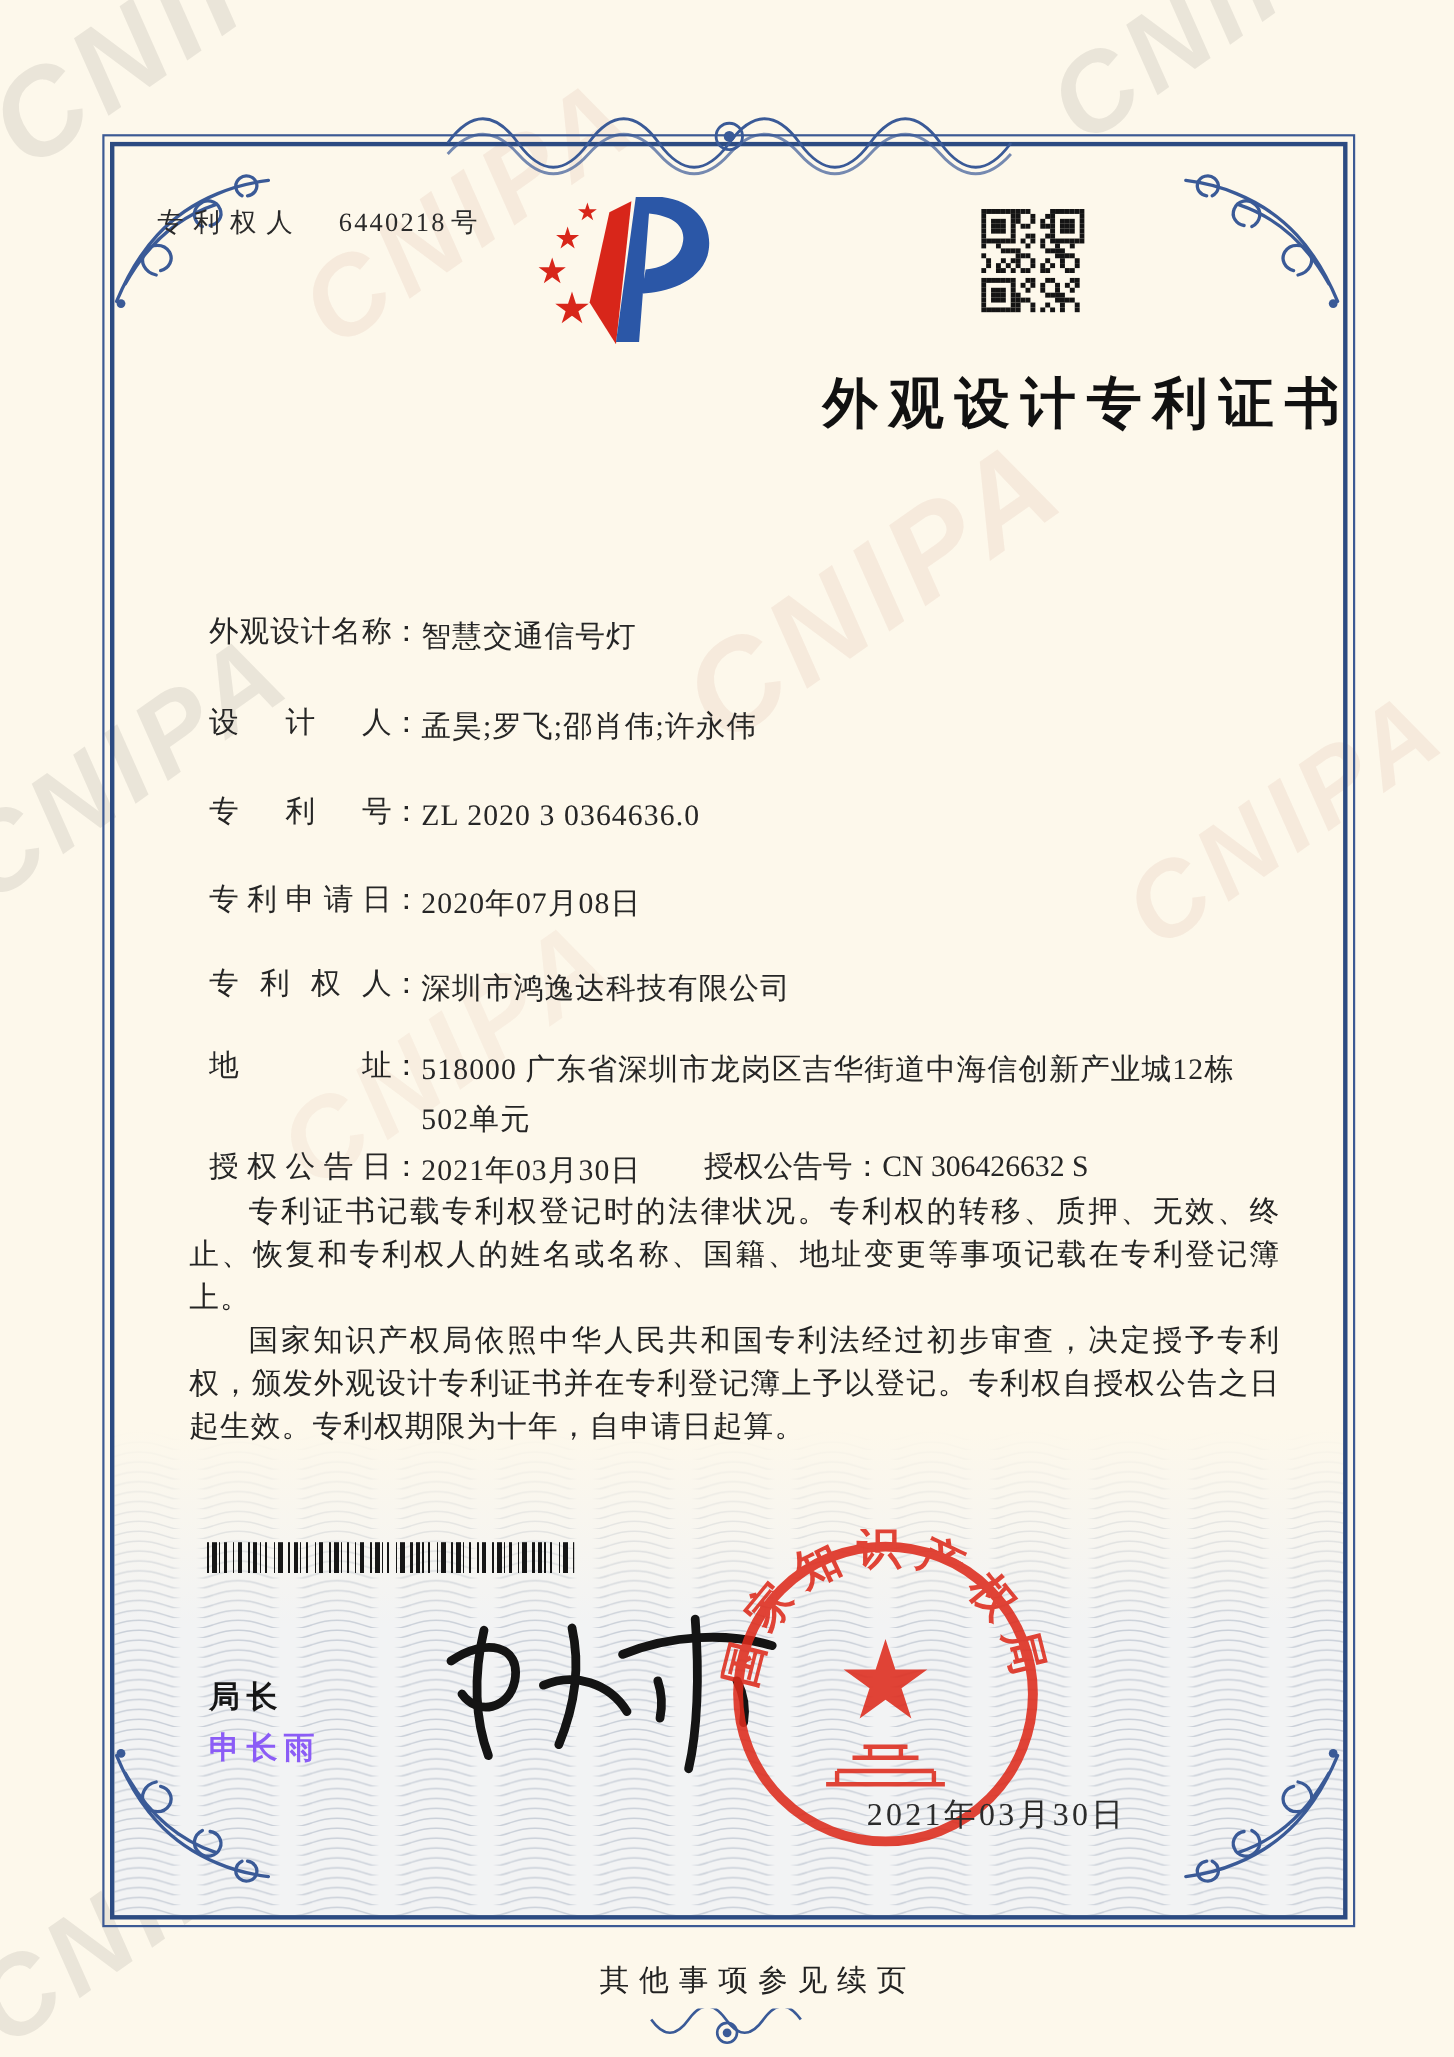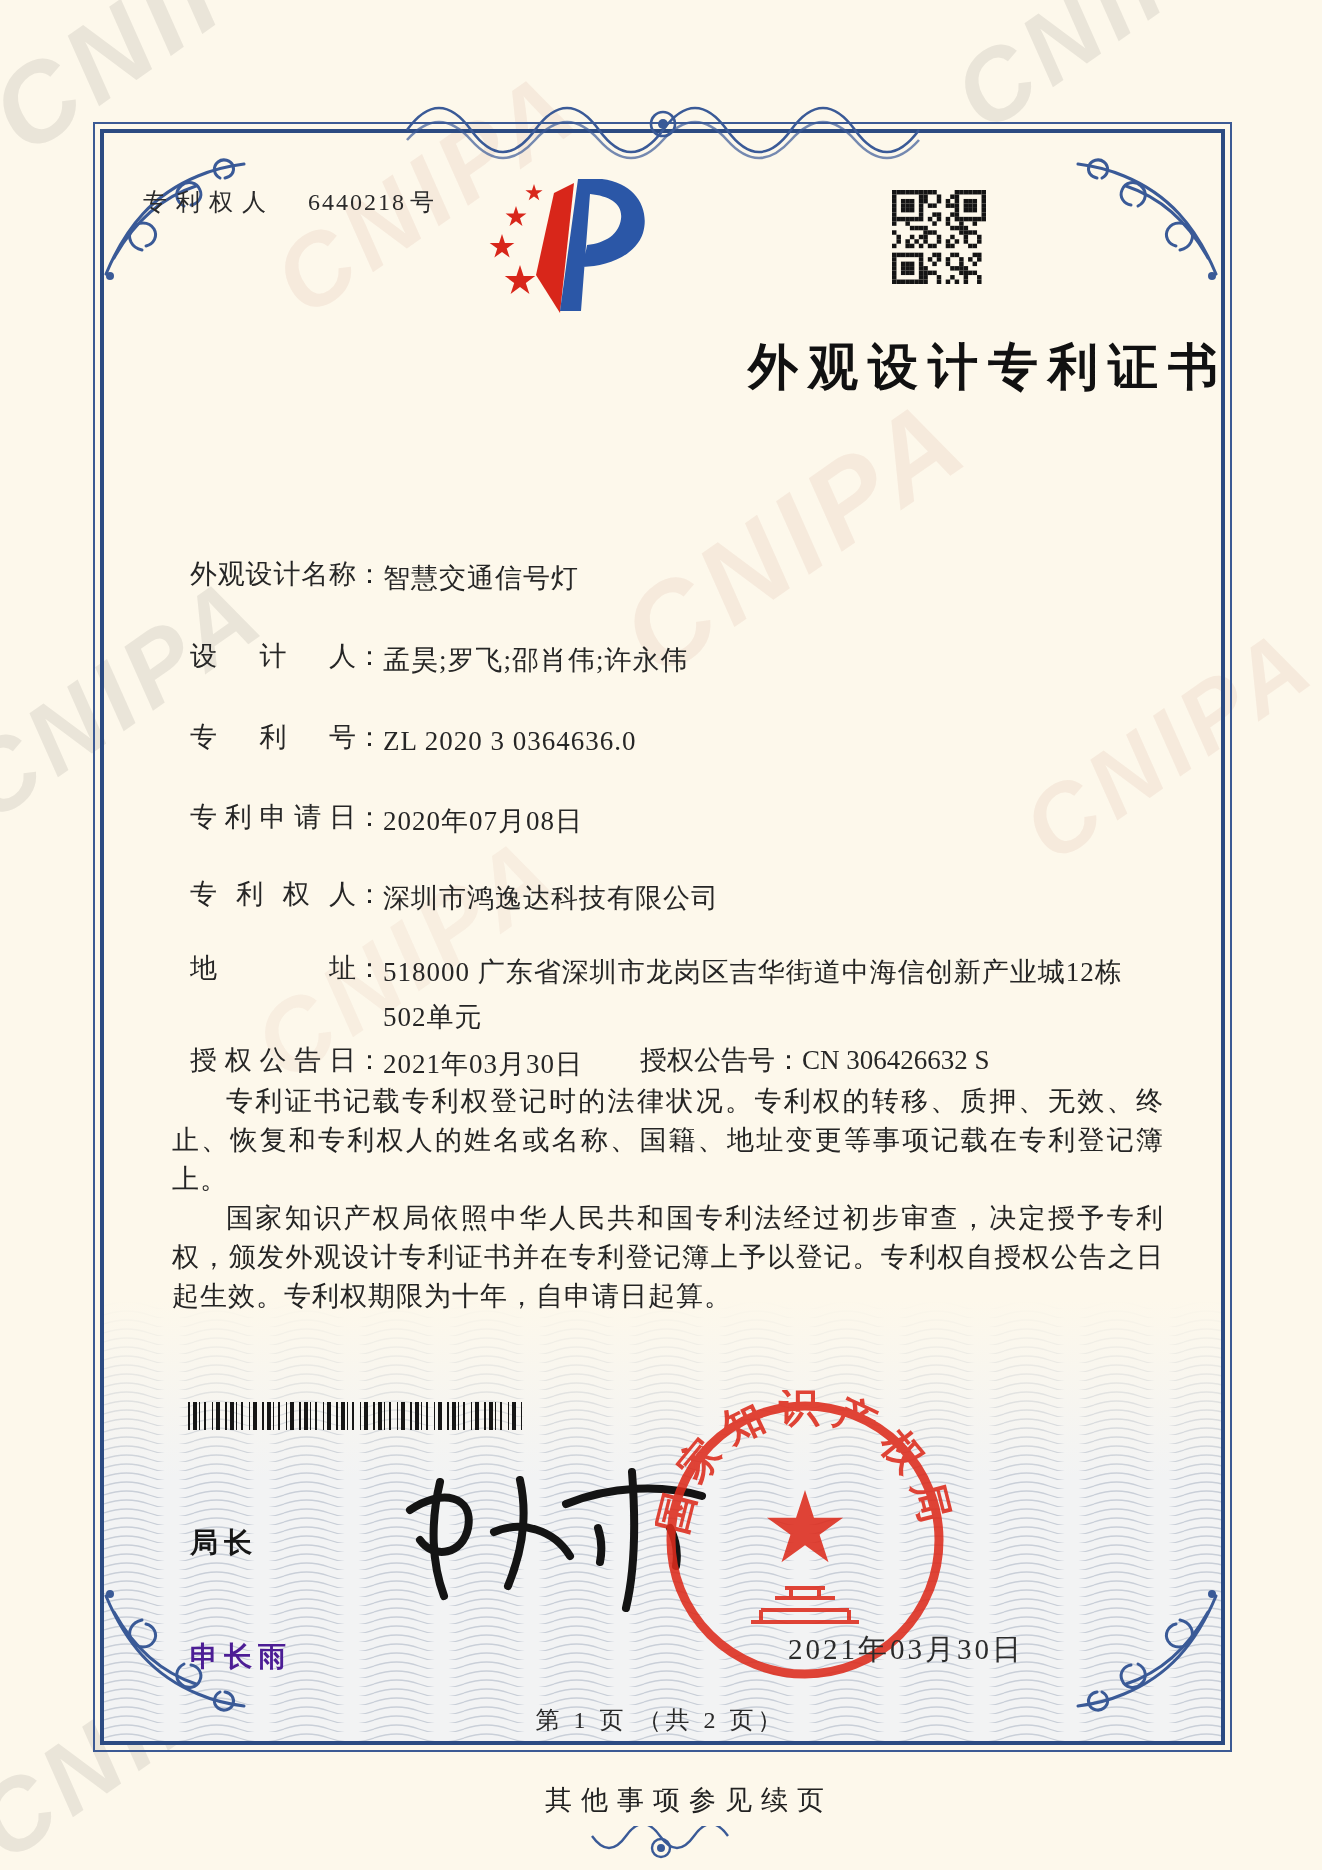--- a/index.html
+++ b/index.html
@@ -46,22 +46,22 @@
   .barcode{position:absolute;left:188px;top:1402px;width:334px;height:28px;background-color:transparent;
     background-image:repeating-linear-gradient(90deg,
       #161616 0 2px,transparent 2px 5px,
       #161616 5px 9px,transparent 9px 11px,
       #161616 11px 12px,transparent 12px 16px,
       #161616 16px 18px,transparent 18px 24px,
       #161616 24px 25px,transparent 25px 28px,
       #161616 28px 32px,transparent 32px 37px);}
   .signer-title{position:absolute;left:190px;top:1524px;font-family:"Liberation Sans",sans-serif;
                 font-size:28px;font-weight:600;letter-spacing:6px;color:#161616;}
-  .signer-name{position:absolute;left:190px;top:1638px;font-family:"Liberation Sans",sans-serif;
-               font-size:28px;font-weight:600;letter-spacing:6px;color:#4c1d95;}
+  .signer-name{position:absolute;left:190px;top:1570px;font-family:"Liberation Sans",sans-serif;
+               font-size:28px;font-weight:600;letter-spacing:6px;color:#8b5cf6;}
   .signature{position:absolute;left:370px;top:1442px;}
   .seal{position:absolute;left:655px;top:1390px;}
   .seal-date{position:absolute;left:788px;top:1630px;font-size:29px;letter-spacing:3px;color:#2b2b2b;z-index:3;}
   .footer-page{position:absolute;left:93px;top:1704px;width:1135px;text-align:center;
                font-size:24px;letter-spacing:4px;color:#2a2a2a;}
   .bottom-note{position:absolute;left:0;top:1782px;width:1322px;text-align:center;
                font-size:27px;letter-spacing:9px;color:#222;padding-left:28px;}
 </style>
 </head>
 <body>
@@ -420,16 +420,15 @@
       <g stroke="#dd2b1c" stroke-width="4" fill="none">
         <path d="M96 232 h108"></path>
         <path d="M106 220 h88"></path>
         <path d="M120 208 h60"></path>
         <path d="M130 198 h40"></path>
         <path d="M106 220 v12 M194 220 v12 M136 198 v10 M164 198 v10"></path>
       </g>
     </g>
   </svg>
 
-  <div class="footer-page">第 1 页 （共 2 页）</div>
   <div class="bottom-note">其他事项参见续页</div>
 
 </div>
 
 </body></html>

